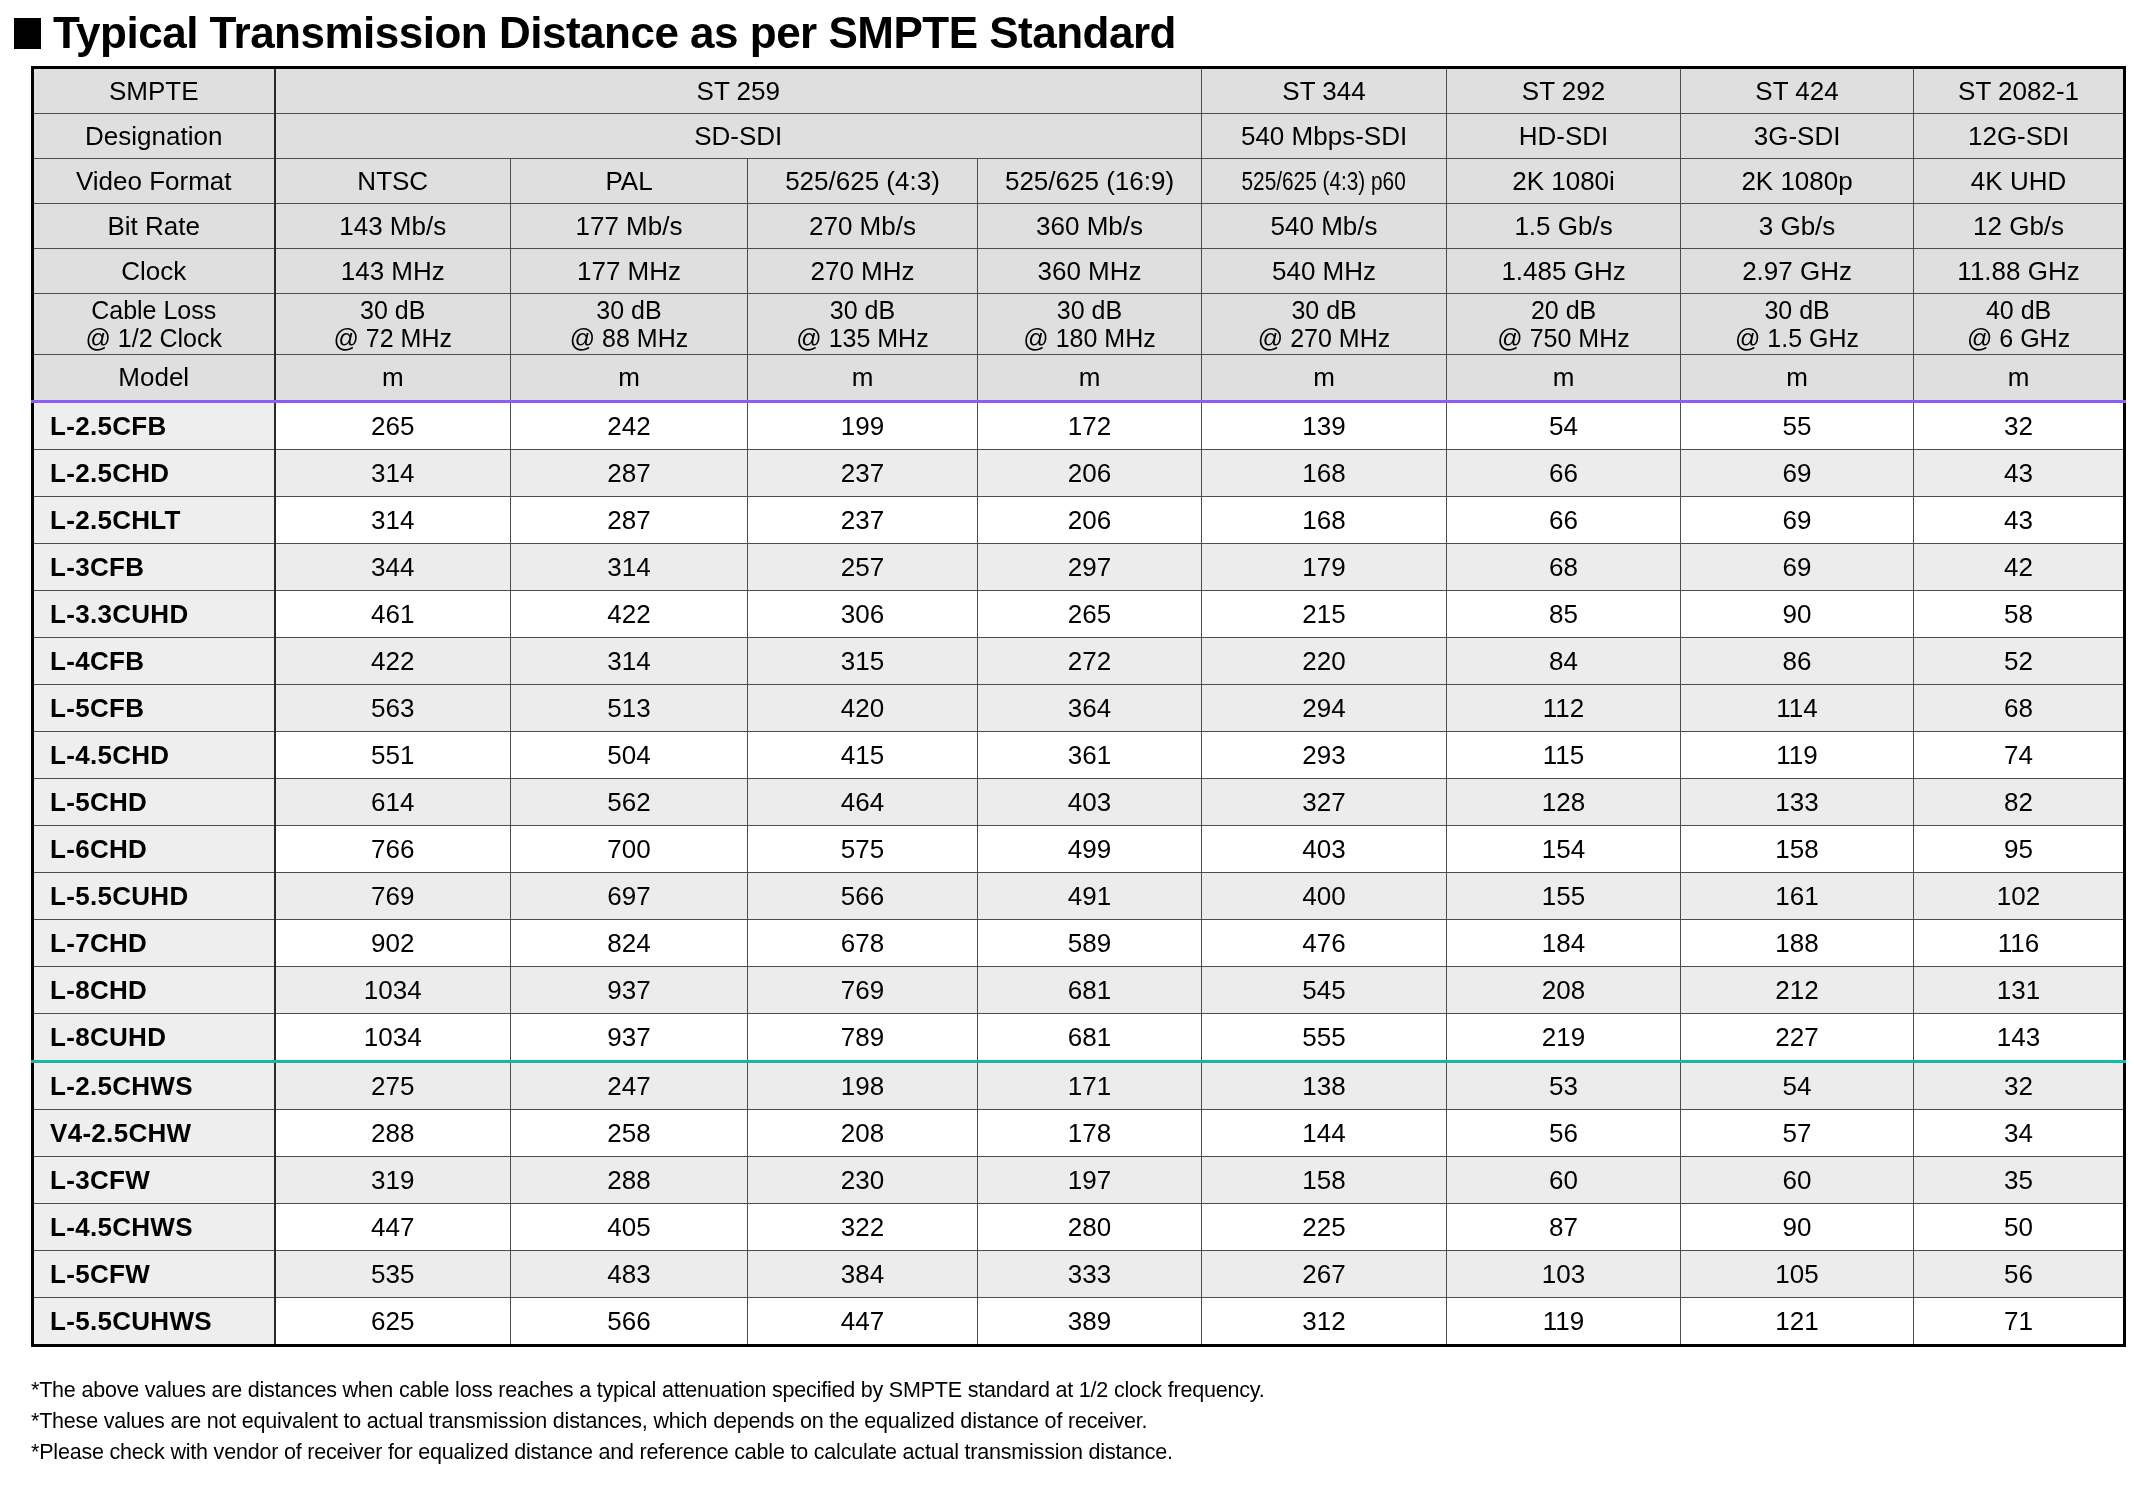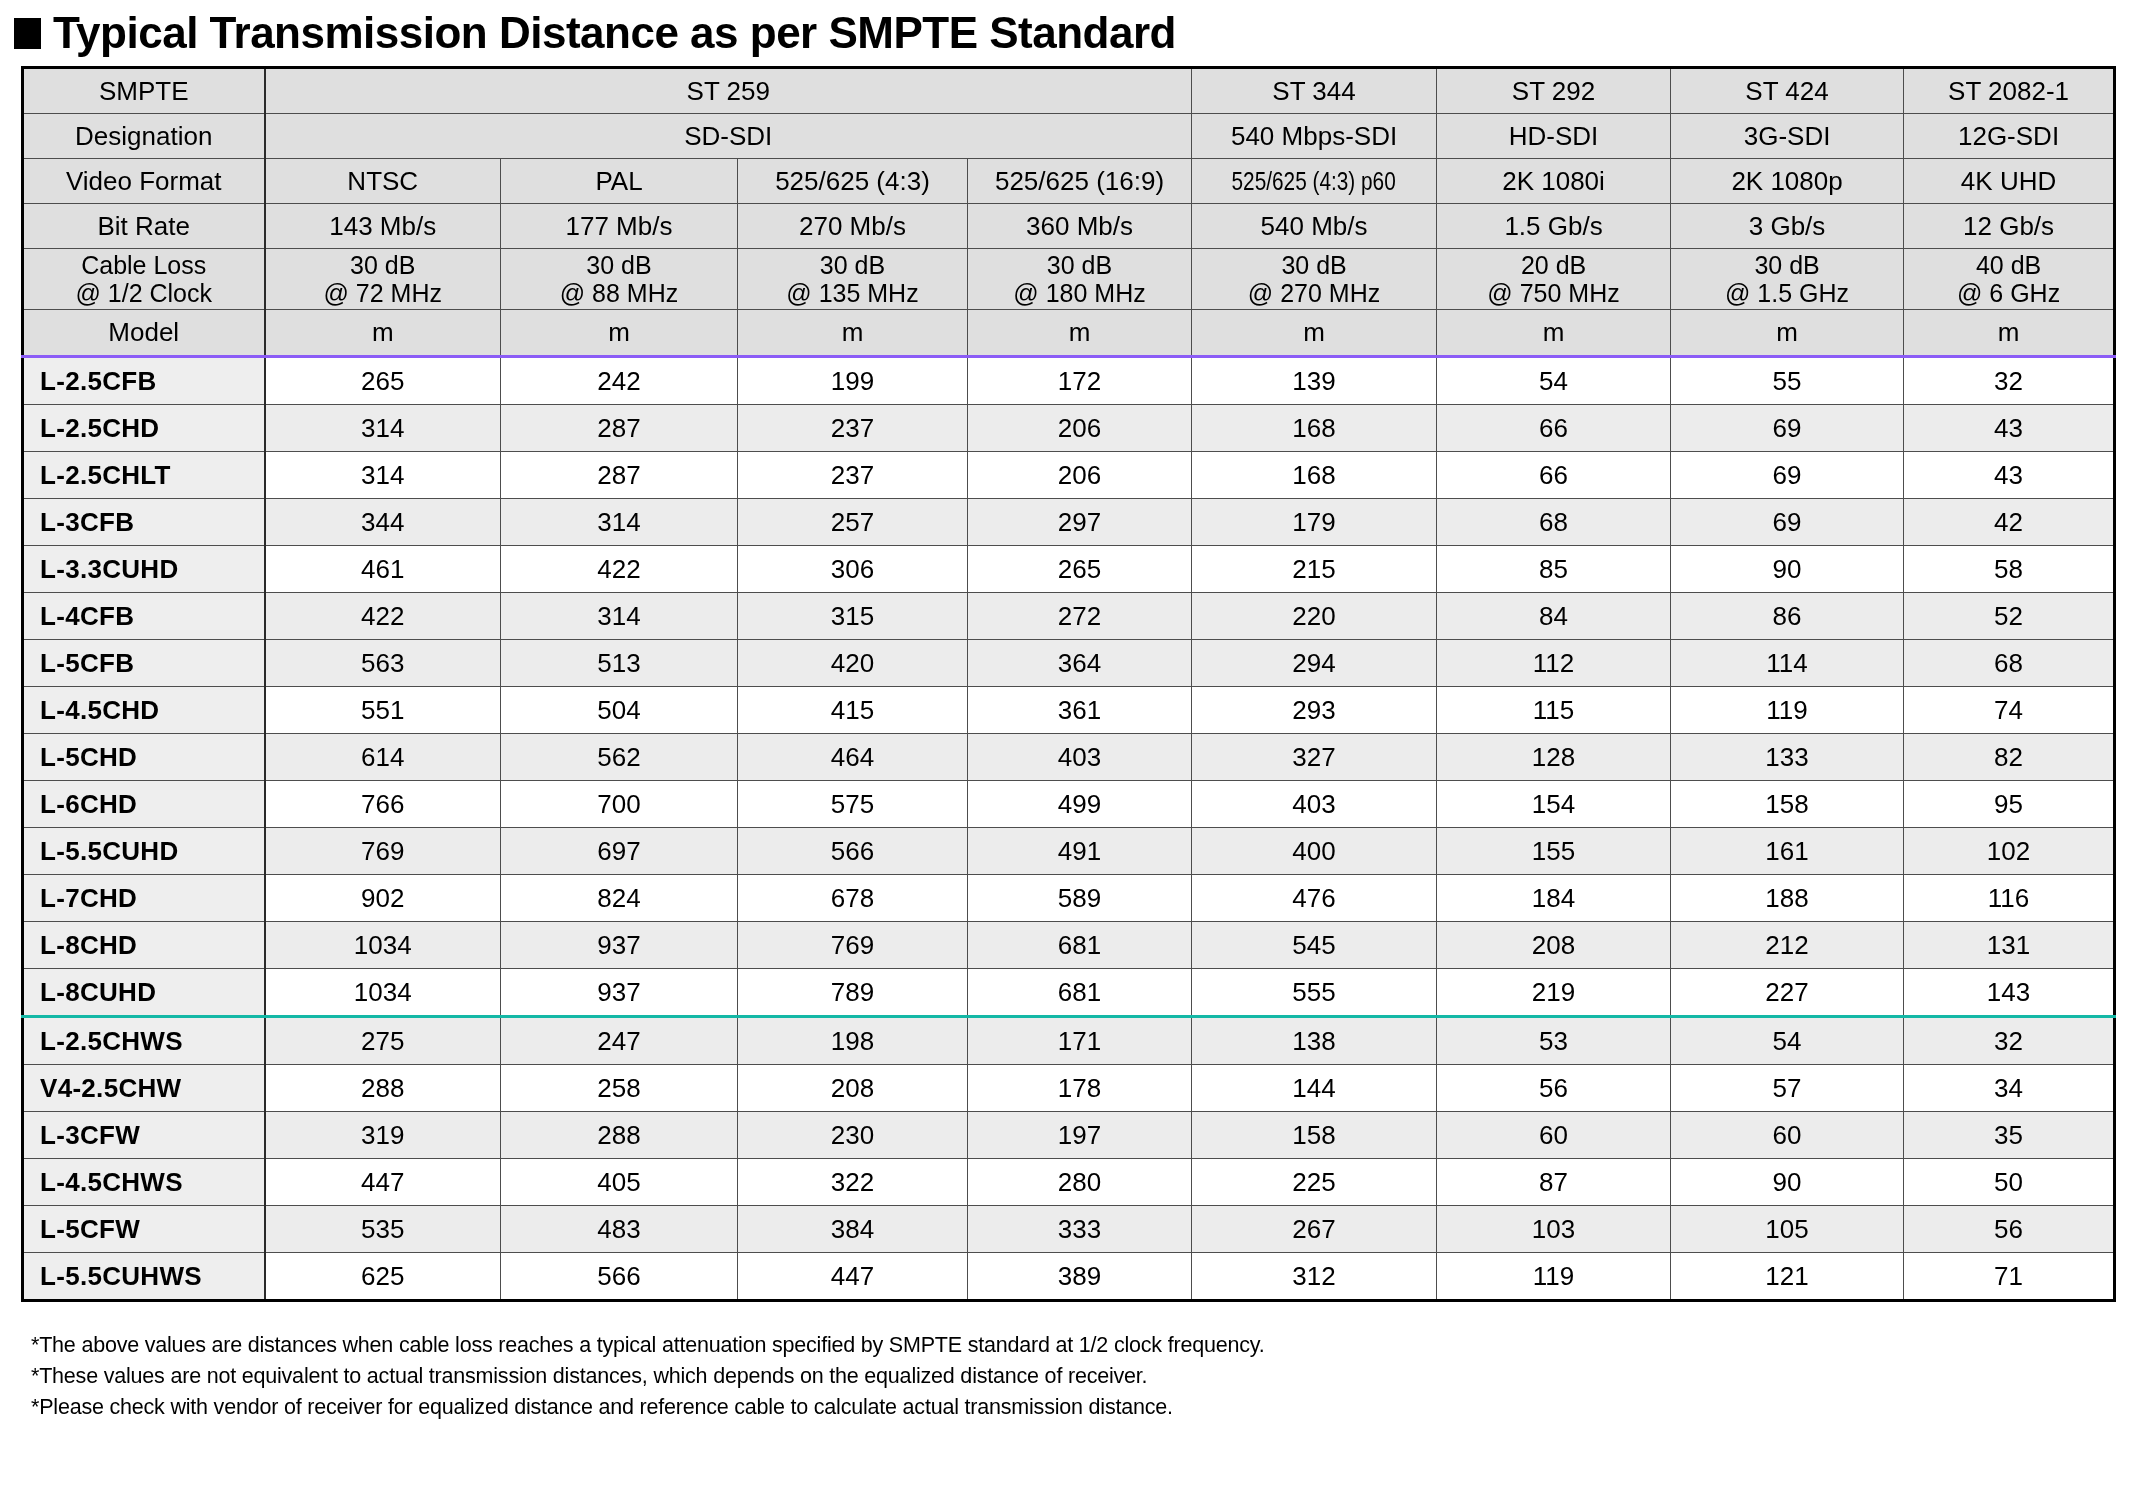--- a/index.html
+++ b/index.html
@@ -31,21 +31,21 @@
     font-weight: bold;
     letter-spacing: -0.5px;
     white-space: nowrap;
   }
 
   
   table.spec {
     border-collapse: collapse;
     table-layout: fixed;
     width: 2092px;
-    margin-left: 21px;
+    margin-left: 31px;
     border: 3px solid #000;
   }
   table.spec th, table.spec td {
     border: 1px solid #4d4d4d;
     text-align: center;
     vertical-align: middle;
     font-size: 26px;
     font-weight: normal;
     padding: 0;
     overflow: hidden;
@@ -140,20 +140,31 @@
         <th>Bit Rate</th>
         <th>143 Mb/s</th>
         <th>177 Mb/s</th>
         <th>270 Mb/s</th>
         <th>360 Mb/s</th>
         <th>540 Mb/s</th>
         <th>1.5 Gb/s</th>
         <th>3 Gb/s</th>
         <th>12 Gb/s</th>
       </tr>
+      <tr>
+        <th>Clock</th>
+        <th>143 MHz</th>
+        <th>177 MHz</th>
+        <th>270 MHz</th>
+        <th>360 MHz</th>
+        <th>540 MHz</th>
+        <th>1.485 GHz</th>
+        <th>2.97 GHz</th>
+        <th>11.88 GHz</th>
+      </tr>
       <tr class="cable-row">
         <th>
           <span class="ln">Cable Loss</span>
           <span class="ln">@ 1/2 Clock</span>
         </th>
         <th>
           <span class="ln">30 dB</span>
           <span class="ln">@ 72 MHz</span>
         </th>
         <th>

